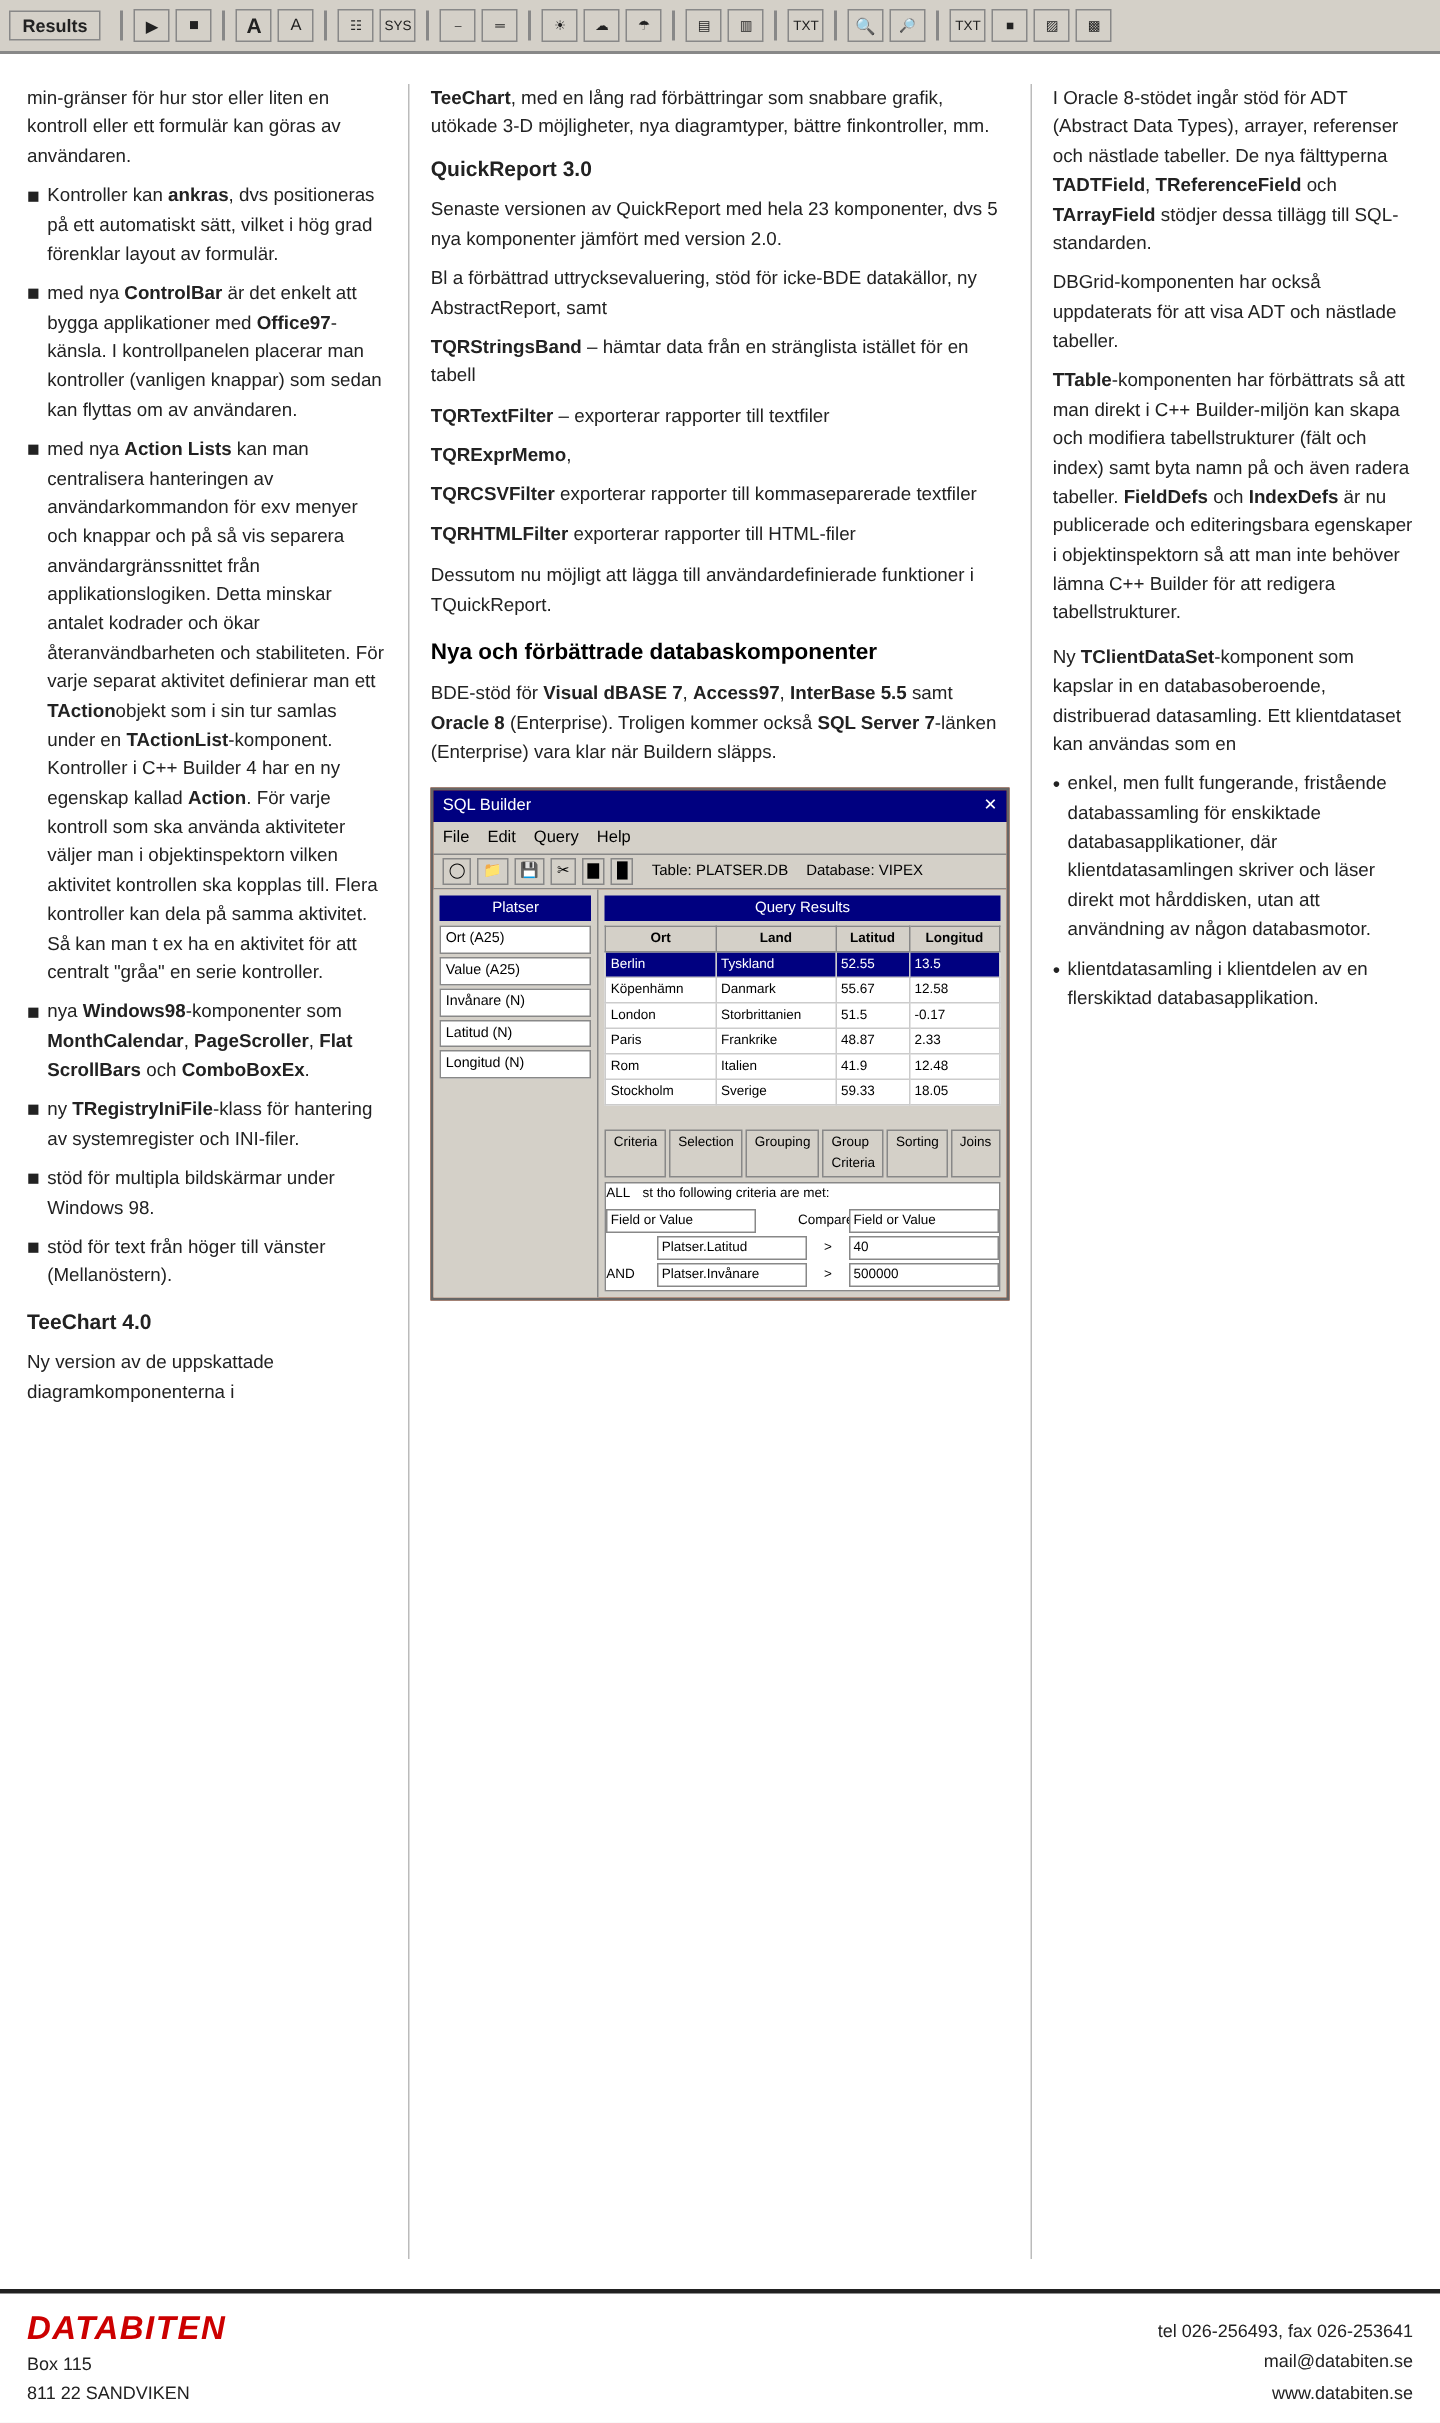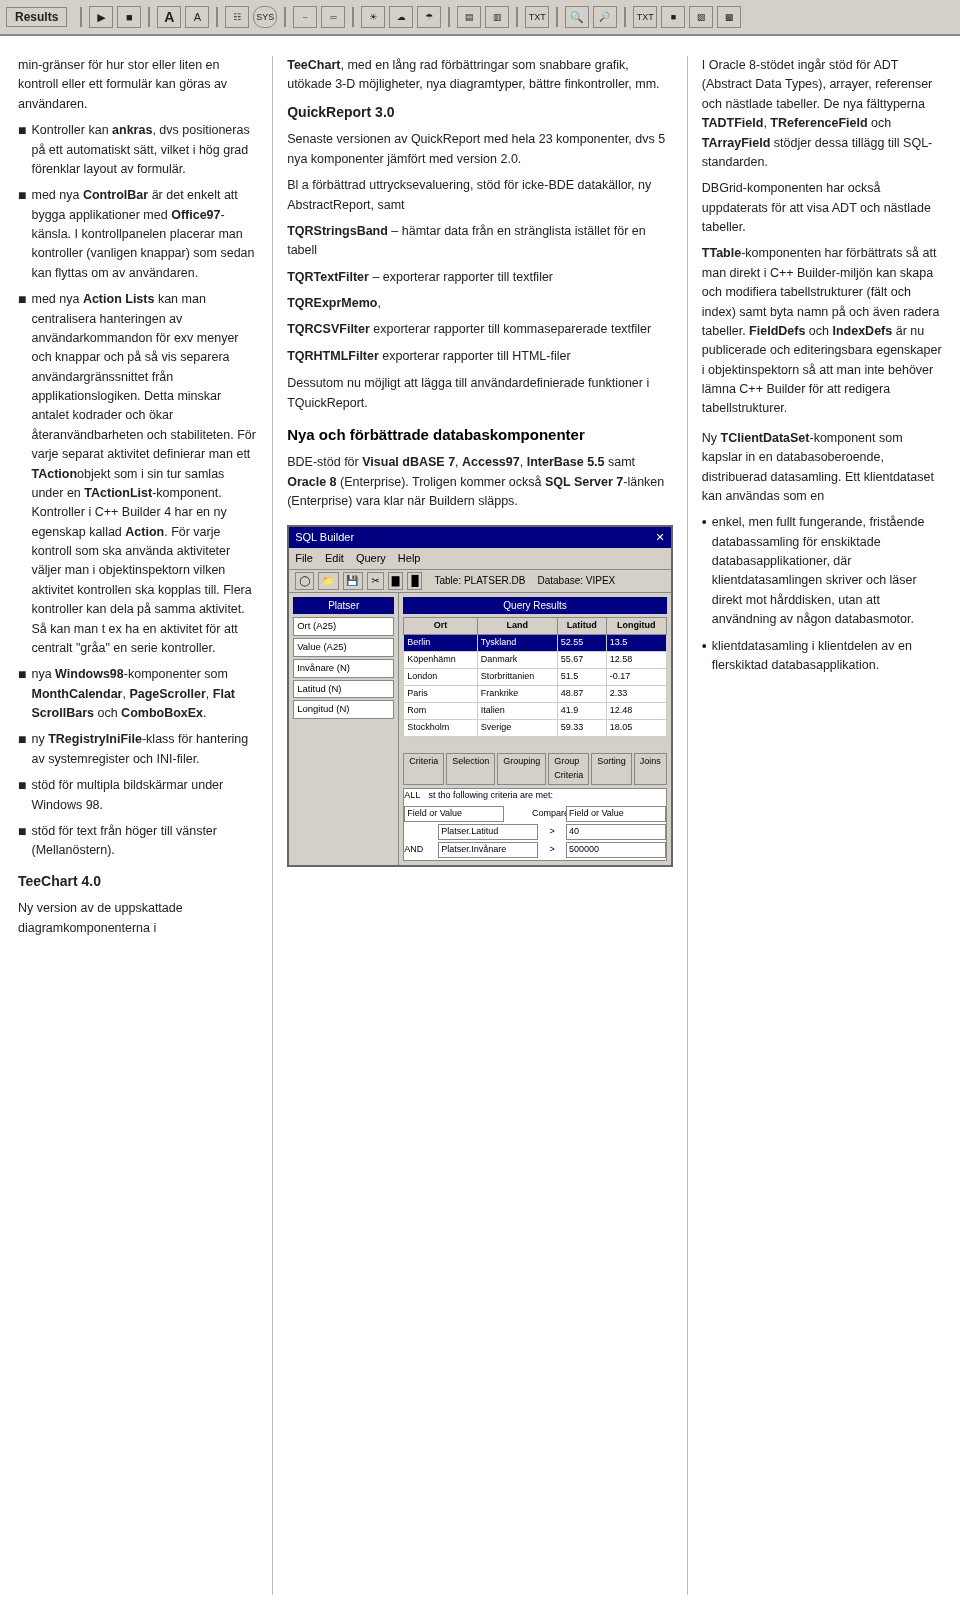--- a/index.html
+++ b/index.html
@@ -277,21 +277,21 @@
     <div class="toolbar-title">Results</div>
     <div class="toolbar-separator"></div>
 
     <div class="toolbar-btn">▶</div>
     <div class="toolbar-btn">■</div>
     <div class="toolbar-separator"></div>
     <div class="toolbar-btn" style="font-weight:bold;font-size:14px;">A</div>
     <div class="toolbar-btn" style="font-size:11px;">A</div>
     <div class="toolbar-separator"></div>
     <div class="toolbar-btn" style="font-size:9px;">☷</div>
-    <div class="toolbar-btn" style="font-size:9px;border-radius:10px;">SYS</div>
+    <div class="toolbar-btn" style="font-size:9px;">SYS</div>
     <div class="toolbar-separator"></div>
     <div class="toolbar-btn" style="font-size:9px;">⎯</div>
     <div class="toolbar-btn" style="font-size:9px;">═</div>
     <div class="toolbar-separator"></div>
     <div class="toolbar-btn" style="font-size:9px;">☀</div>
     <div class="toolbar-btn" style="font-size:9px;">☁</div>
     <div class="toolbar-btn" style="font-size:9px;">☂</div>
     <div class="toolbar-separator"></div>
     <div class="toolbar-btn" style="font-size:9px;">▤</div>
     <div class="toolbar-btn" style="font-size:9px;">▥</div>
@@ -506,14 +506,28 @@
       </div>
 
       <div class="bullet-item">
         <span class="bullet-symbol">•</span>
         <span class="bullet-text">klientdatasamling i klientdelen av en flerskiktad databasapplikation.</span>
       </div>
     </div>
 
   </div>
 
+  <div class="footer">
+    <div class="footer-left">
+      <div class="footer-brand">DATABITEN</div>
+      <div class="footer-address">
+        <span>Box 115</span><br>
+        <span>811 22  SANDVIKEN</span>
+      </div>
+    </div>
+    <div class="footer-right">
+      <div>tel 026-256493, fax 026-253641</div>
+      <div>mail@databiten.se</div>
+      <div>www.databiten.se</div>
+    </div>
+  </div>
 
 </div>
 
 </body></html>

